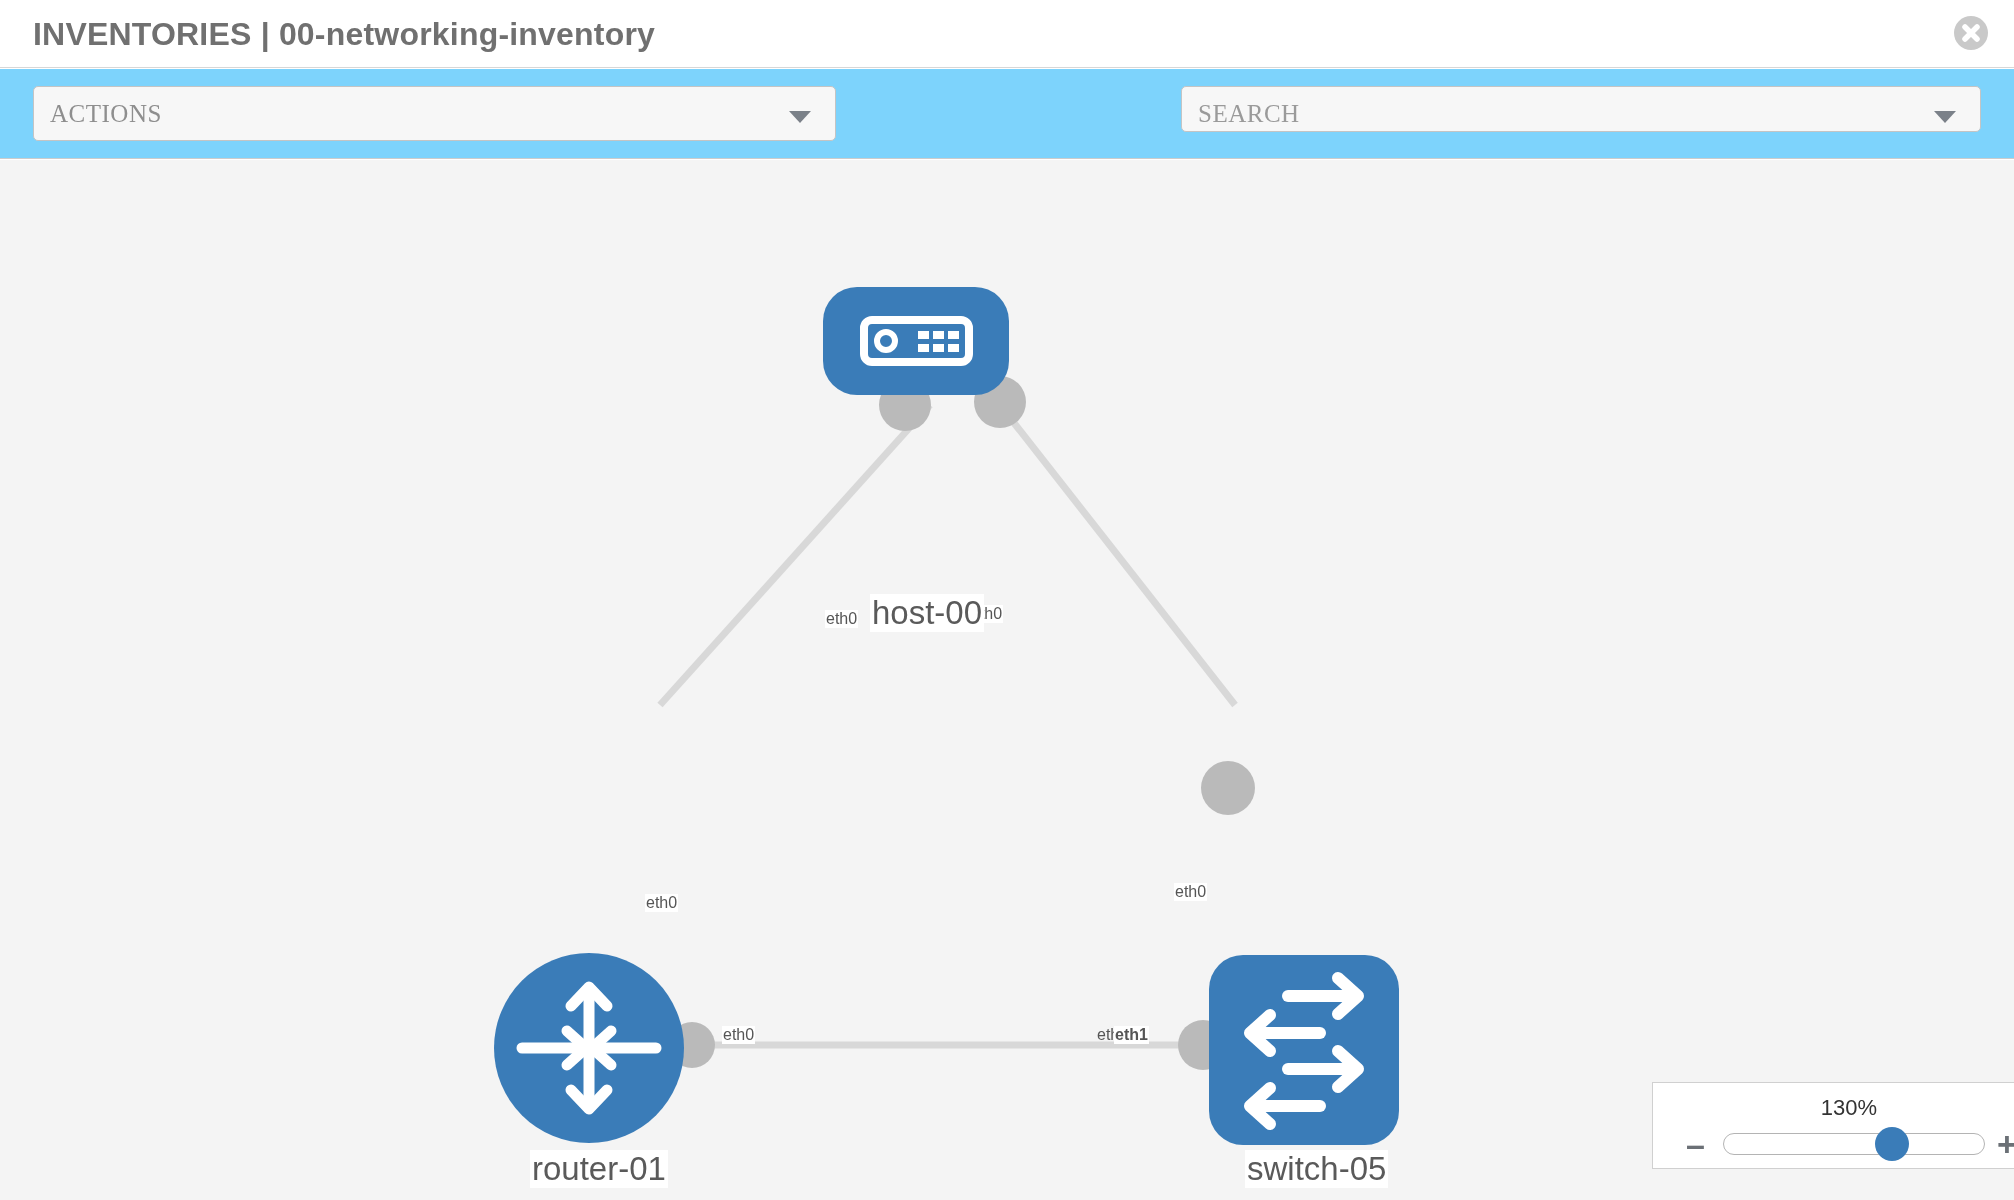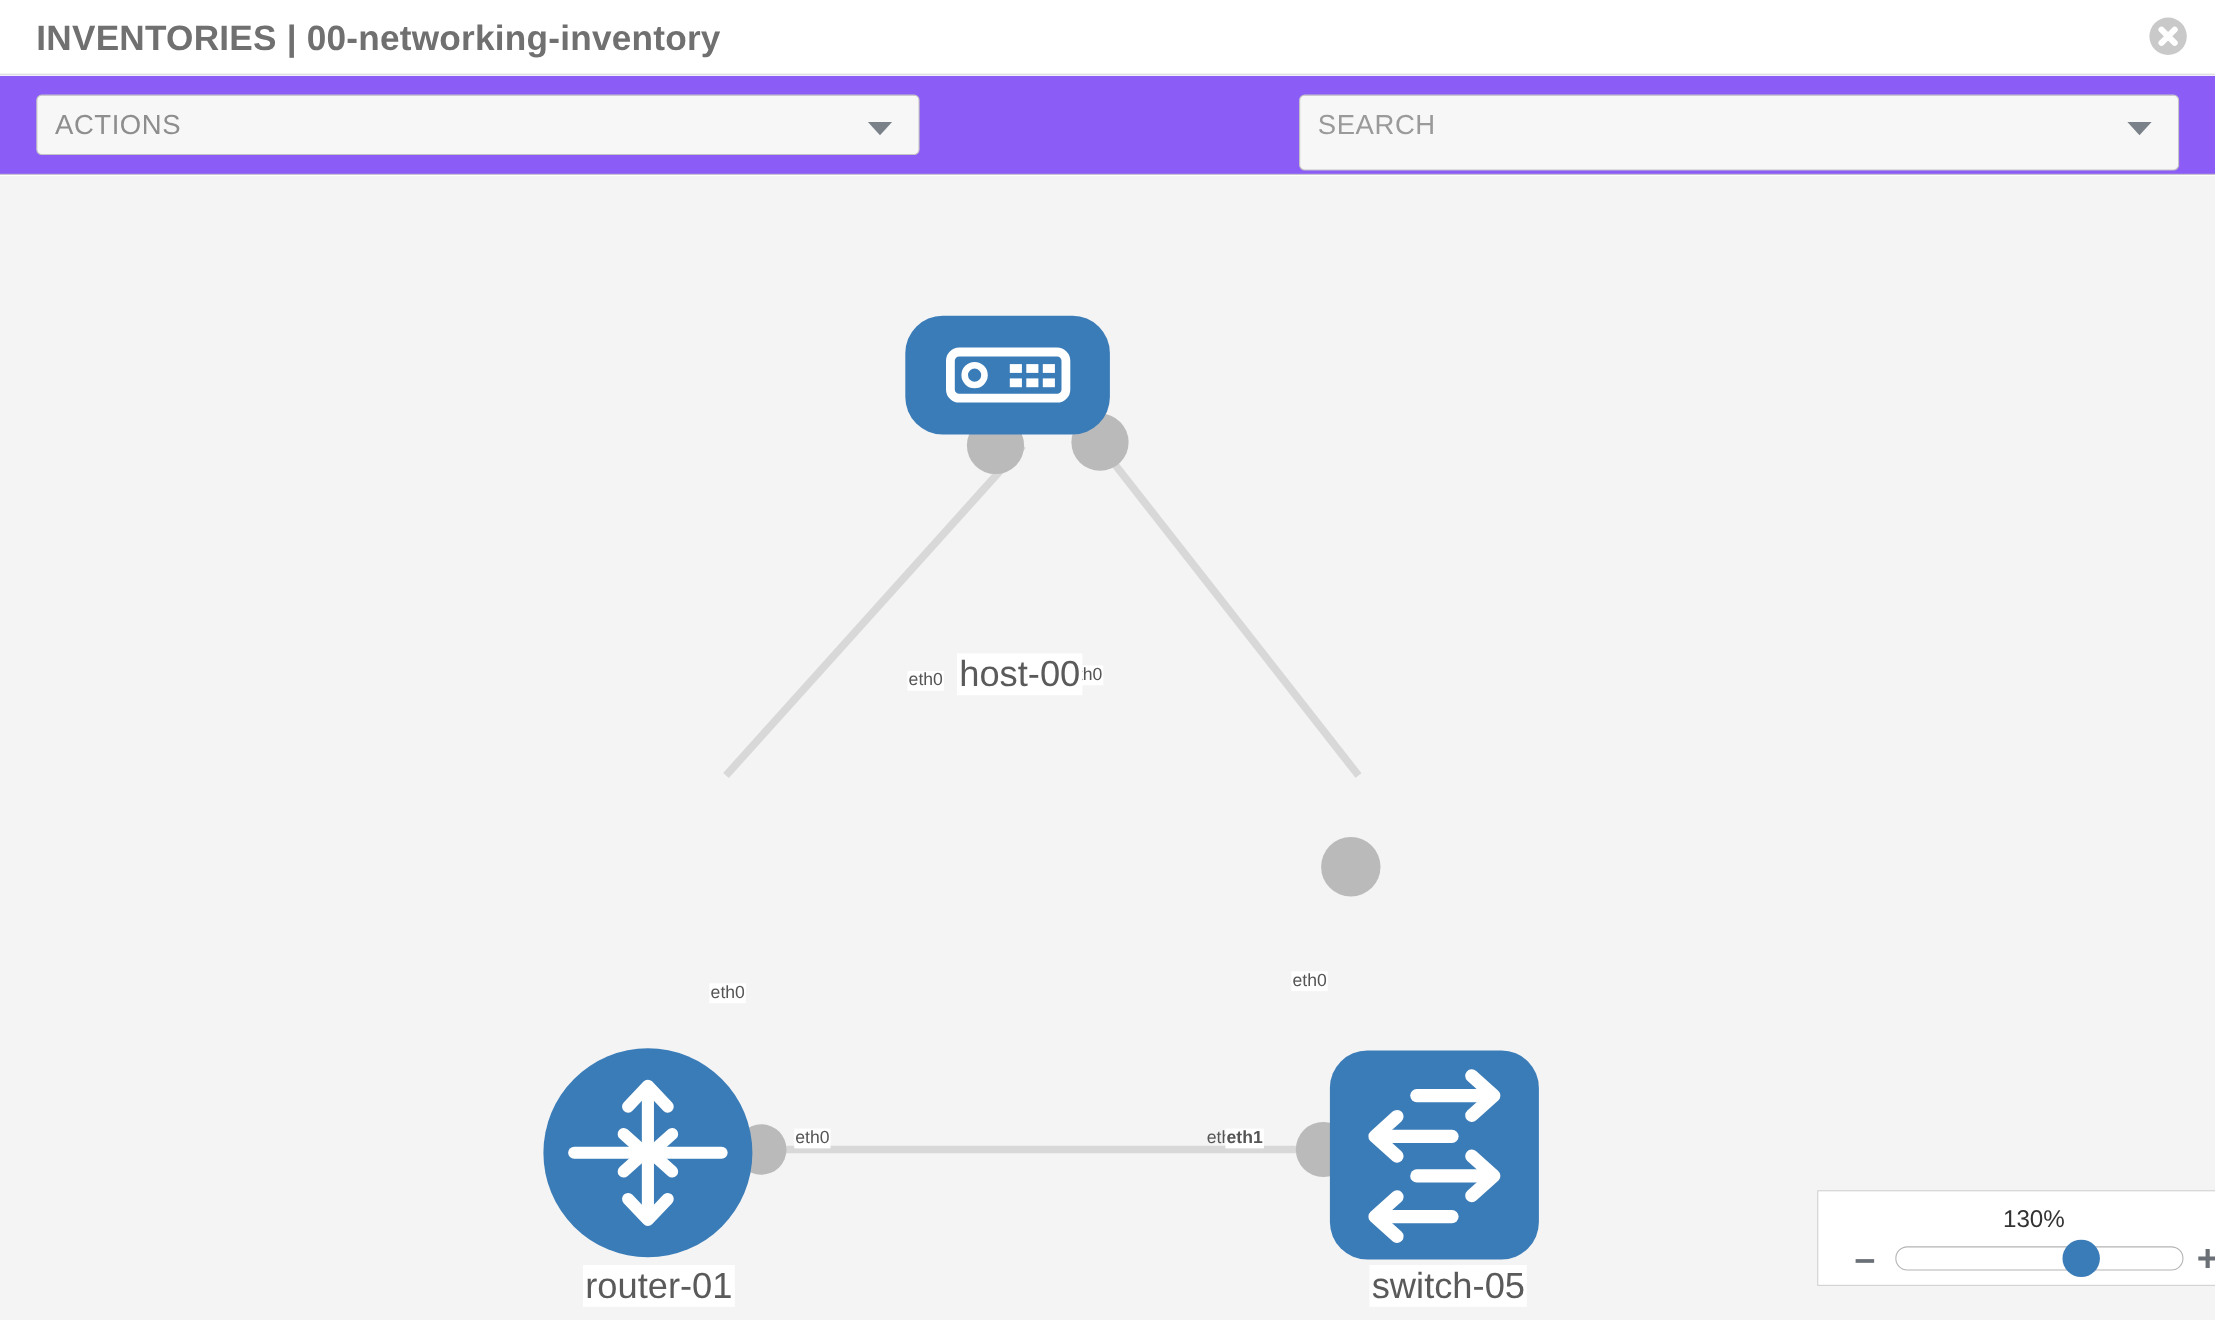--- a/index.html
+++ b/index.html
@@ -46,22 +46,23 @@
     cursor: pointer;
   }
   .close-btn svg { display: block; }
 
   
   .toolbar {
     position: absolute;
     left: 0; top: 69px;
     width: 2014px;
     height: 90px;
-    background: #8b5cf6;
+    background: #7dd3fc;
     border-bottom: 1px solid #cccccc;
+    font-family: Liberation Serif, serif;
   }
   .actions-select {
     position: absolute;
     left: 33px; top: 17px;
     width: 803px; height: 55px;
     background: #f7f7f7;
     border: 1px solid #c4c4c4;
     border-radius: 5px;
     cursor: pointer;
   }
@@ -85,21 +86,21 @@
     top: 88px;
     width: 46px; height: 46px;
     cursor: pointer;
   }
   .tool-icon.wrench { left: 1040px; }
   .tool-icon.key    { left: 1108px; }
 
   .search-box {
     position: absolute;
     left: 1181px; top: 17px;
-    width: 800px; height: 69px;
+    width: 800px; height: 46px;
     background: #f7f7f7;
     border: 1px solid #c4c4c4;
     border-radius: 5px;
     cursor: text;
   }
   .search-placeholder {
     position: absolute;
     left: 16px; top: 13px;
     font-size: 25px;
     color: #9a9a9a;

